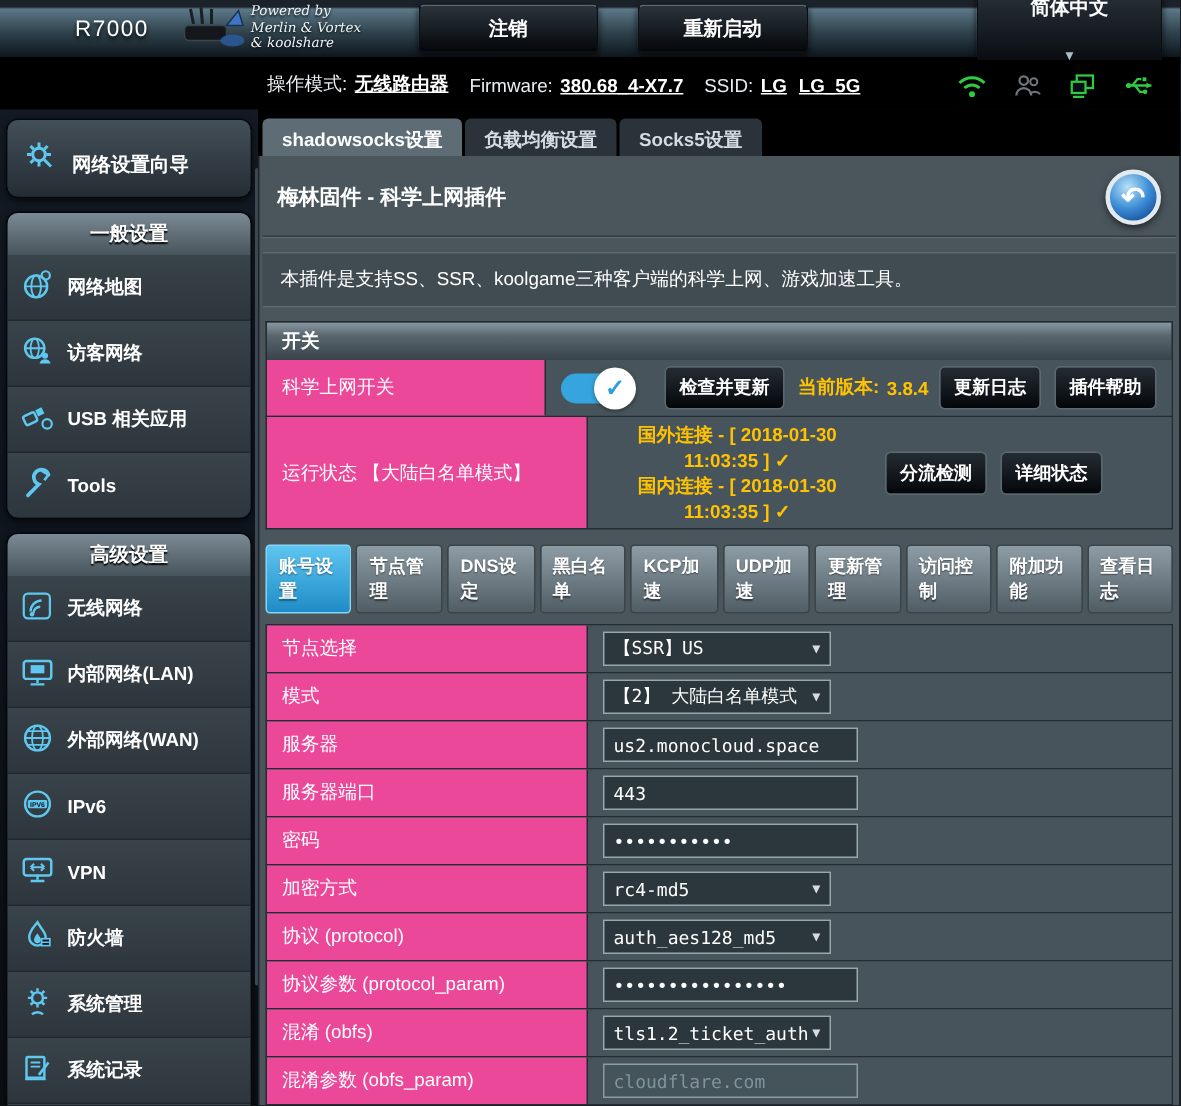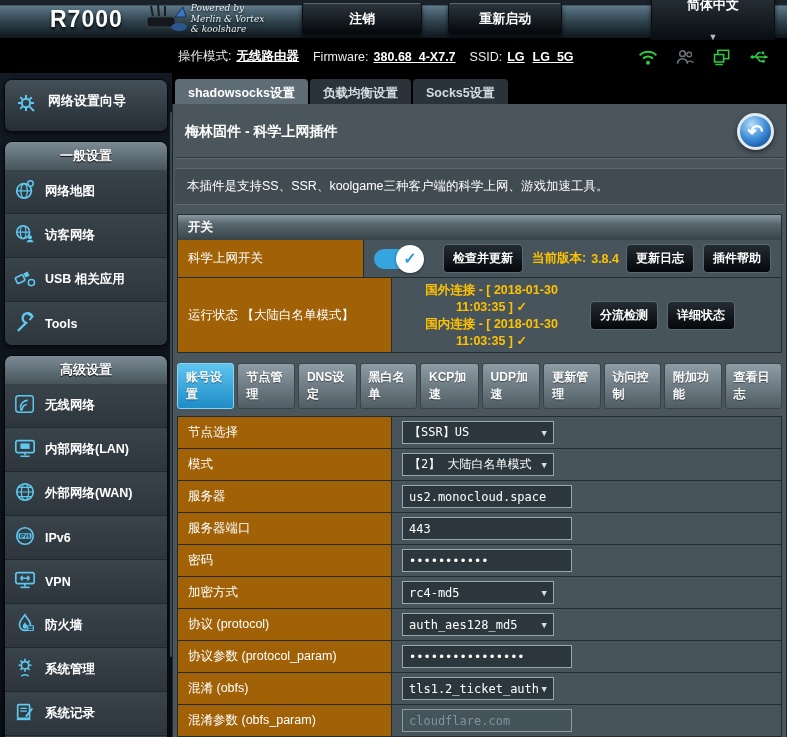--- a/index.html
+++ b/index.html
@@ -3,21 +3,21 @@
 <meta charset="utf-8">
 <style>
   html,body{margin:0;padding:0;background:#04070b;}
   .screen{position:relative;width:787px;height:737px;overflow:hidden;
     font-family:"Liberation Sans",sans-serif;color:#fff;background:#0a0f16;}
 
   
   .header{position:absolute;top:0;left:0;right:0;height:40px;
     background:linear-gradient(180deg,#1c222a 0%,#1c222a 12%,#5d7888 16%,#31454f 55%,#0e161d 100%);
     display:flex;align-items:center;border-bottom:2px solid #000;box-sizing:border-box;}
-  .model{font-size:23px;font-weight:bold;letter-spacing:1px;margin-left:50px;text-shadow:0 2px 3px #000;}
+  .model{font-size:15px;font-weight:normal;letter-spacing:1px;margin-left:50px;text-shadow:0 2px 3px #000;}
   .router-logo{margin-left:22px;display:flex;align-items:flex-end;}
   .powered{font-size:9px;font-style:italic;color:#eef5fa;line-height:1.2;margin-left:4px;
     font-family:"DejaVu Serif",serif;text-shadow:0 1px 2px #000;}
   .hbtn{background:linear-gradient(180deg,#2b343c,#04070a);border:1px solid #0a0e12;border-top:1px solid #5c6a74;
     border-radius:4px;color:#fff;font-weight:bold;font-size:13px;padding:6px 0;text-align:center;
     box-shadow:0 2px 4px rgba(0,0,0,.65);cursor:pointer;}
   .logout-btn{width:118px;margin-left:38px;}
   .reboot-btn{width:112px;margin-left:26px;}
   .lang-dd{width:122px;margin-left:auto;margin-right:12px;display:flex;align-items:center;justify-content:center;gap:18px;flex-direction:column;}
   .lang-dd .arr{font-size:9px;color:#aebbc4;}
@@ -29,21 +29,21 @@
   .infobar a{color:#fff;font-weight:bold;text-decoration:underline;margin-right:14px;cursor:pointer;}
   .infobar a.tight{margin-right:8px;}
   .status-icons{margin-left:auto;margin-right:16px;display:flex;align-items:center;gap:17px;}
   .status-icons svg{display:block;}
 
   
   .sidebar{position:absolute;top:73px;left:0;width:172px;bottom:0;box-sizing:border-box;
     background:linear-gradient(180deg,#131a23,#0a0f15);padding:6px 4px 0 4px;}
   .side-box{border-radius:8px;overflow:hidden;margin-bottom:9px;border:1px solid #05080c;
     box-shadow:0 2px 5px rgba(0,0,0,.6);background:#333d44;}
-  .wizard{display:flex;align-items:flex-start;gap:9px;padding:12px 10px;
+  .wizard{display:flex;align-items:flex-end;gap:9px;padding:12px 10px;
     background:linear-gradient(180deg,#434f58,#252d34);font-weight:bold;font-size:13px;cursor:pointer;}
   .side-header{background:linear-gradient(180deg,#7b8a94,#47545c);text-align:center;font-weight:bold;
     font-size:13px;padding:5px 0;text-shadow:0 1px 1px #000;}
   .side-item{display:flex;align-items:center;gap:9px;padding:9px 9px;border-top:1px solid #20272d;
     font-weight:bold;font-size:12.5px;background:linear-gradient(180deg,#39434a,#2e363d);cursor:pointer;}
   .side-item svg,.wizard svg{flex:0 0 auto;}
   .scrollbar{position:absolute;left:170px;top:112px;width:3px;height:545px;background:#3c4751;border-radius:2px;}
 
   
   .content{position:absolute;left:172px;top:73px;right:0;bottom:0;background:#06090e;}
@@ -59,21 +59,21 @@
     border:3px solid #e2eaef;box-sizing:border-box;display:flex;align-items:center;justify-content:center;
     font-size:19px;font-weight:bold;color:#fff;box-shadow:0 2px 5px rgba(0,0,0,.55);}
   .tdivider{height:0;border-top:1px solid #323c41;border-bottom:1px solid #5d686e;margin:0 2px;}
   .desc{margin:9px 2px;background:#414c52;border-top:1px solid #5d686e;border-bottom:1px solid #5d686e;
     padding:9px 12px;font-size:12.5px;}
 
   .tablebox{margin:6px 4px 0;}
   .tbl-header{background:linear-gradient(180deg,#8998a2 0%,#5a676f 35%,#38434a 100%);
     font-weight:bold;font-size:12.5px;padding:4px 10px;border:1px solid #232c31;border-bottom:none;}
   .trow{display:flex;border:1px solid #232c31;border-top:none;}
-  .tlabel{width:214px;background:#a16207;padding:7px 10px;font-size:12.5px;box-sizing:border-box;
+  .tlabel{width:214px;background:#ec4899;padding:7px 10px;font-size:12.5px;box-sizing:border-box;
     border-right:1px solid #232c31;display:flex;align-items:center;}
   .tvalue{flex:1;background:#47545b;padding:4px 10px;display:flex;align-items:center;gap:9px;font-size:12.5px;}
 
   .toggle{width:46px;height:20px;border-radius:11px;background:#36a4de;position:relative;margin-right:14px;cursor:pointer;flex:0 0 auto;}
   .knob{position:absolute;right:-4px;top:-4px;width:28px;height:28px;border-radius:50%;background:#fff;
     display:flex;align-items:center;justify-content:center;color:#2d9ddc;font-weight:bold;font-size:16px;
     box-shadow:0 1px 3px rgba(0,0,0,.4);}
   .btn{background:linear-gradient(180deg,#242c33,#04070a);border:1px solid #5b6870;border-radius:4px;
     color:#fff;font-weight:bold;font-size:12px;padding:5px 9px;cursor:pointer;white-space:nowrap;}
   .version{color:#ffc200;font-weight:bold;font-size:12.5px;white-space:nowrap;}

